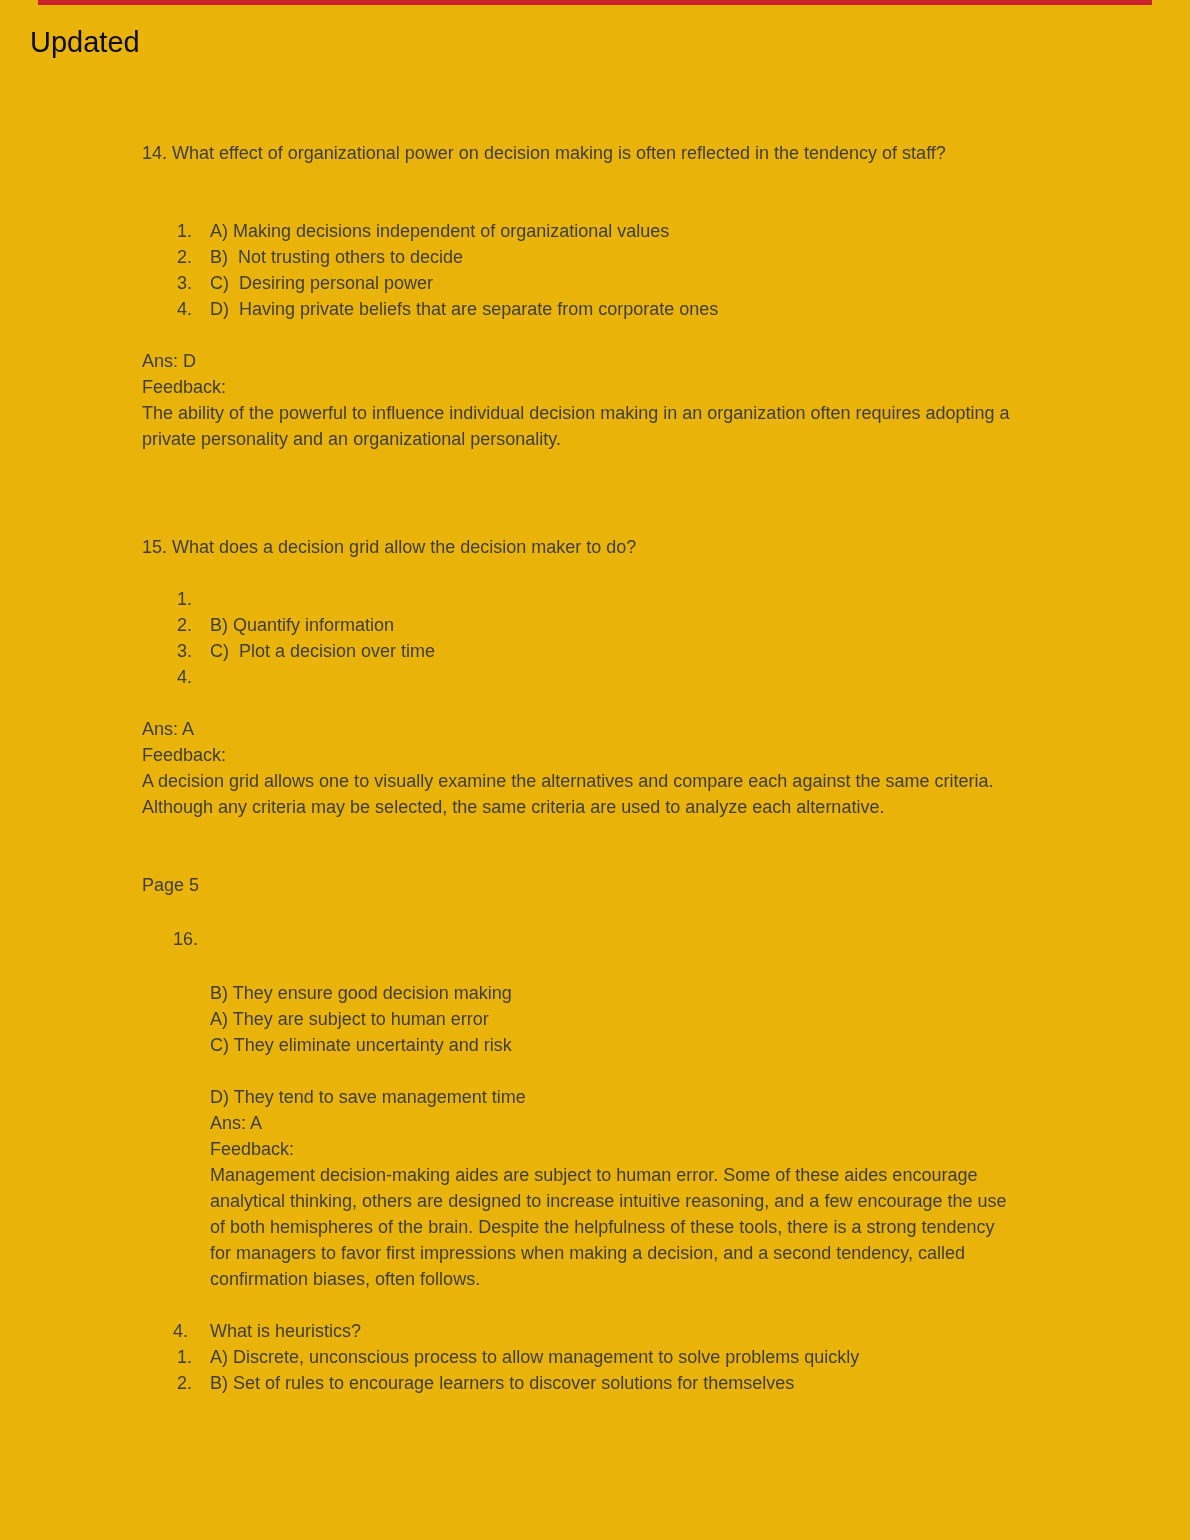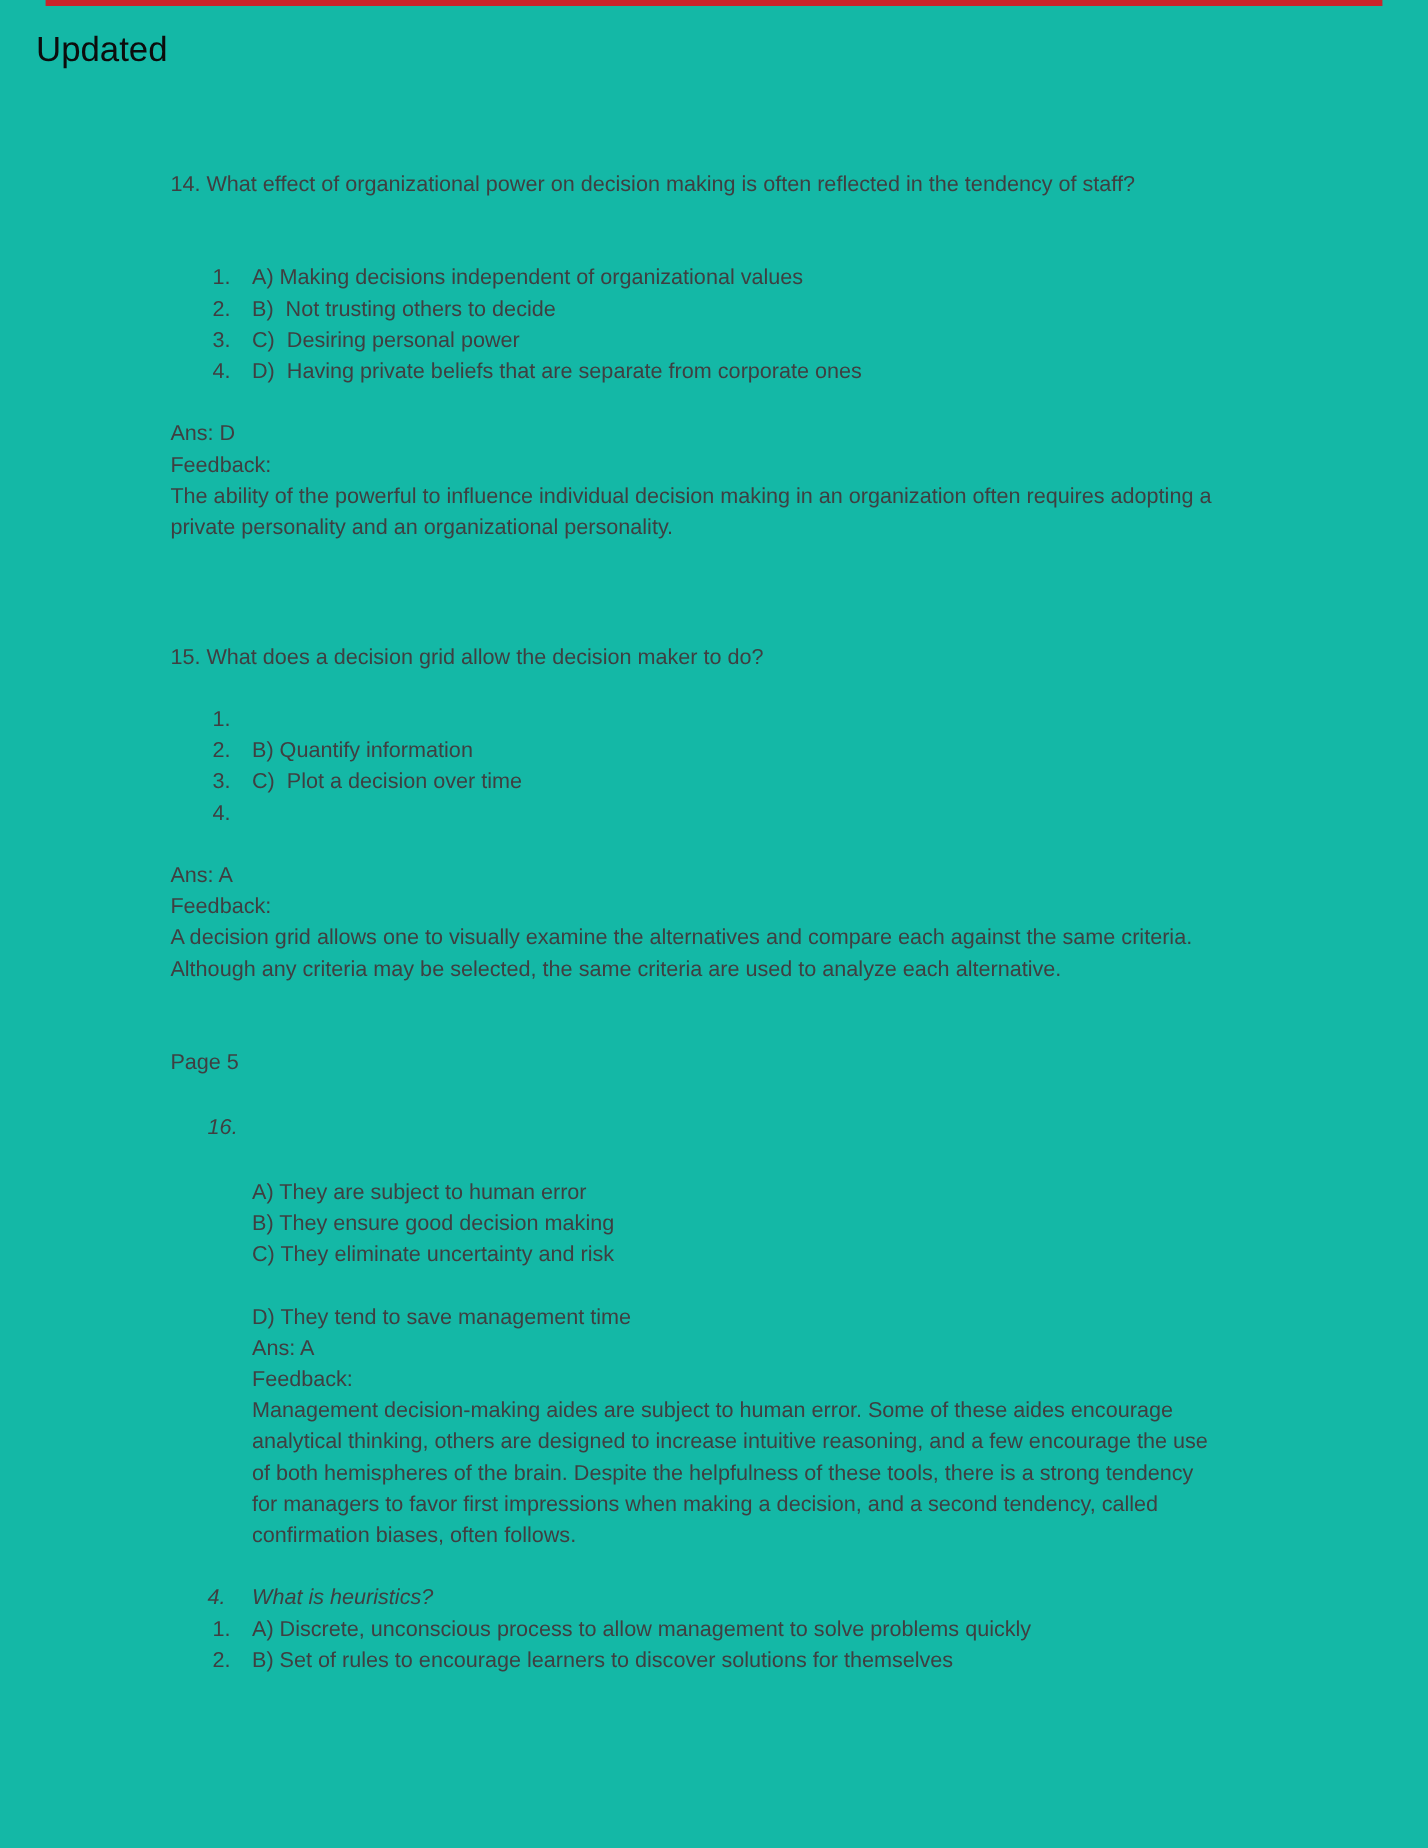--- a/index.html
+++ b/index.html
@@ -4,21 +4,21 @@
 <style>
   html, body {
     margin: 0;
     padding: 0;
     background: #ffffff;
   }
   .page {
     position: relative;
     width: 1190px;
     height: 1540px;
-    background: #14b8a6;
+    background: #eab308;
     overflow: hidden;
     font-family: "Liberation Sans", "DejaVu Sans", sans-serif;
     color: #3f3f41;
     font-size: 18px;
     line-height: 26px;
   }
   .topbar {
     position: absolute;
     top: 0;
     left: 38px;
@@ -52,21 +52,20 @@
   .opt .num {
     flex: 0 0 33px;
     white-space: pre;
   }
   .opt .txt {
     white-space: pre-wrap;
   }
   .qnum-row {
     display: flex;
     align-items: flex-start;
-    font-style: italic;
   }
   .qnum-row .qnum {
     flex: 0 0 37px;
     white-space: pre;
   }
   .qnum-row .qtext {
     white-space: pre-wrap;
   }
   .indent2 { left: 173px; width: 880px; }
   .indent3 { left: 210px; width: 810px; }
@@ -140,22 +139,22 @@
     <p>Page 5</p>
   </section>
 
   <section class="block indent2" style="top:926px">
     <div class="qnum-row">
       <span class="qnum">16.</span>
     </div>
   </section>
 
   <section class="block indent3" style="top:980px">
+    <p>B) They ensure good decision making</p>
     <p>A) They are subject to human error</p>
-    <p>B) They ensure good decision making</p>
     <p>C) They eliminate uncertainty and risk</p>
   </section>
 
   <section class="block indent3" style="top:1084px">
     <p>D) They tend to save management time</p>
     <p>Ans: A</p>
     <p>Feedback:</p>
     <p>Management decision-making aides are subject to human error. Some of these aides encourage analytical thinking, others are designed to increase intuitive reasoning, and a few encourage the use of both hemispheres of the brain. Despite the helpfulness of these tools, there is a strong tendency for managers to favor first impressions when making a decision, and a second tendency, called confirmation biases, often follows.</p>
   </section>
 

